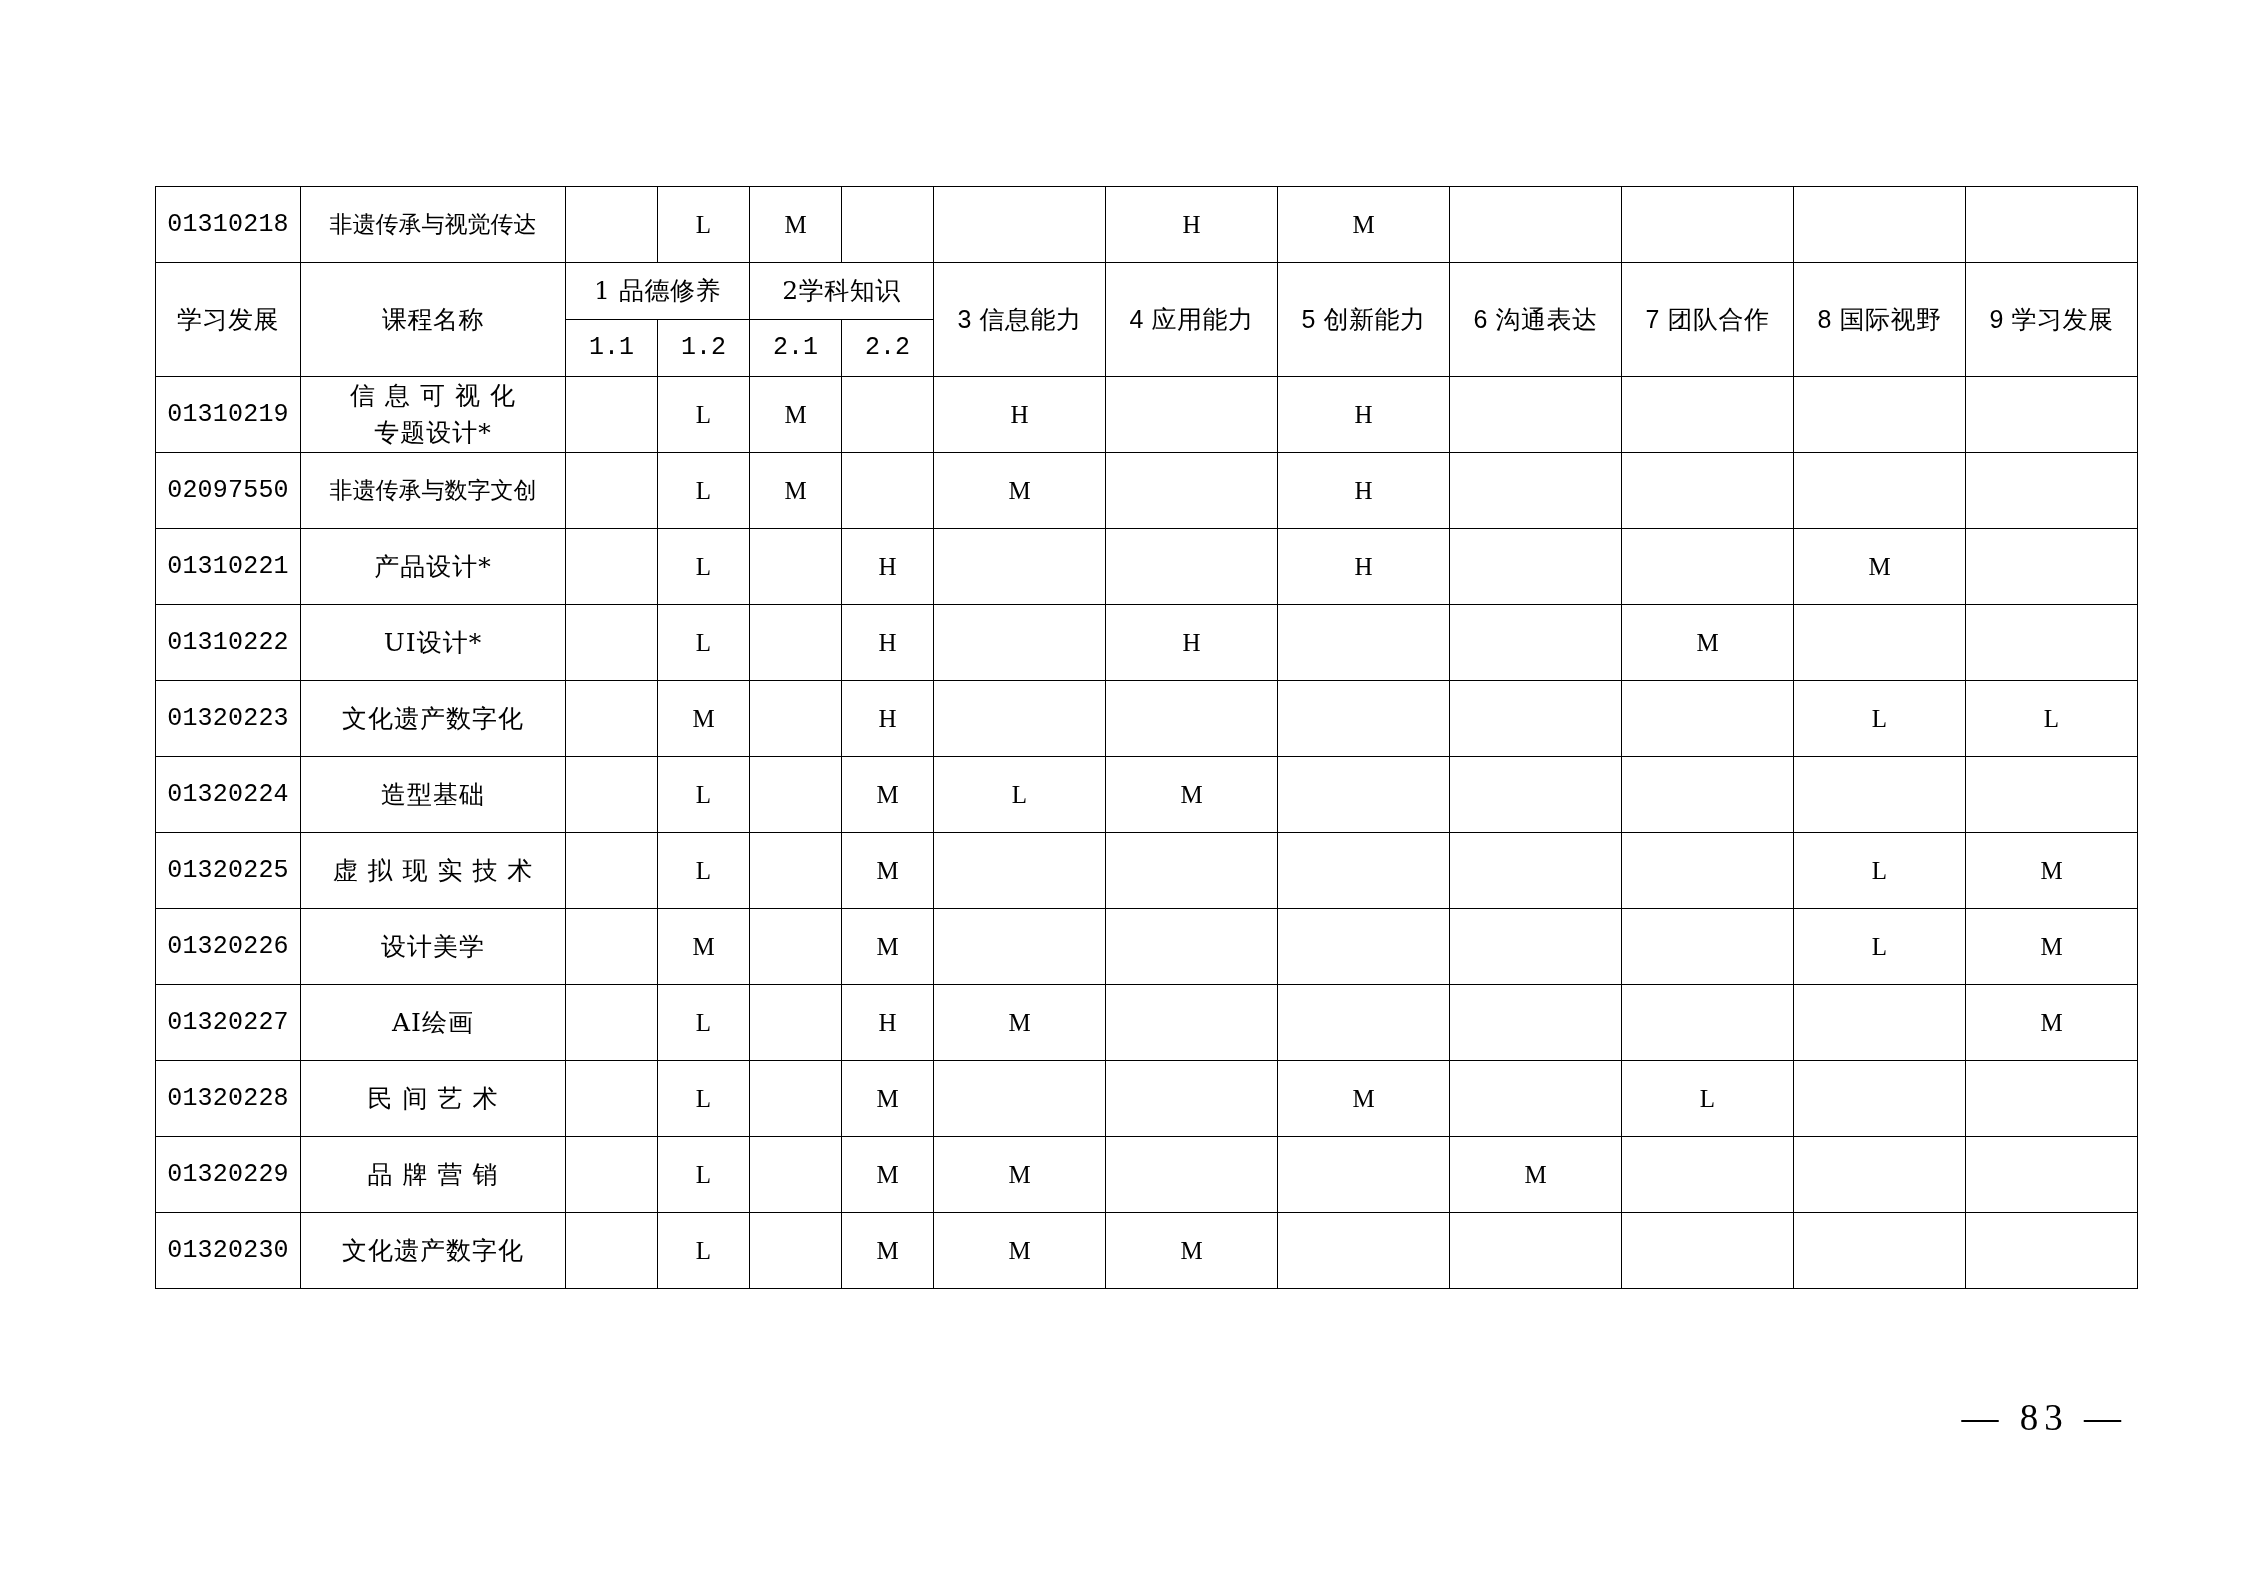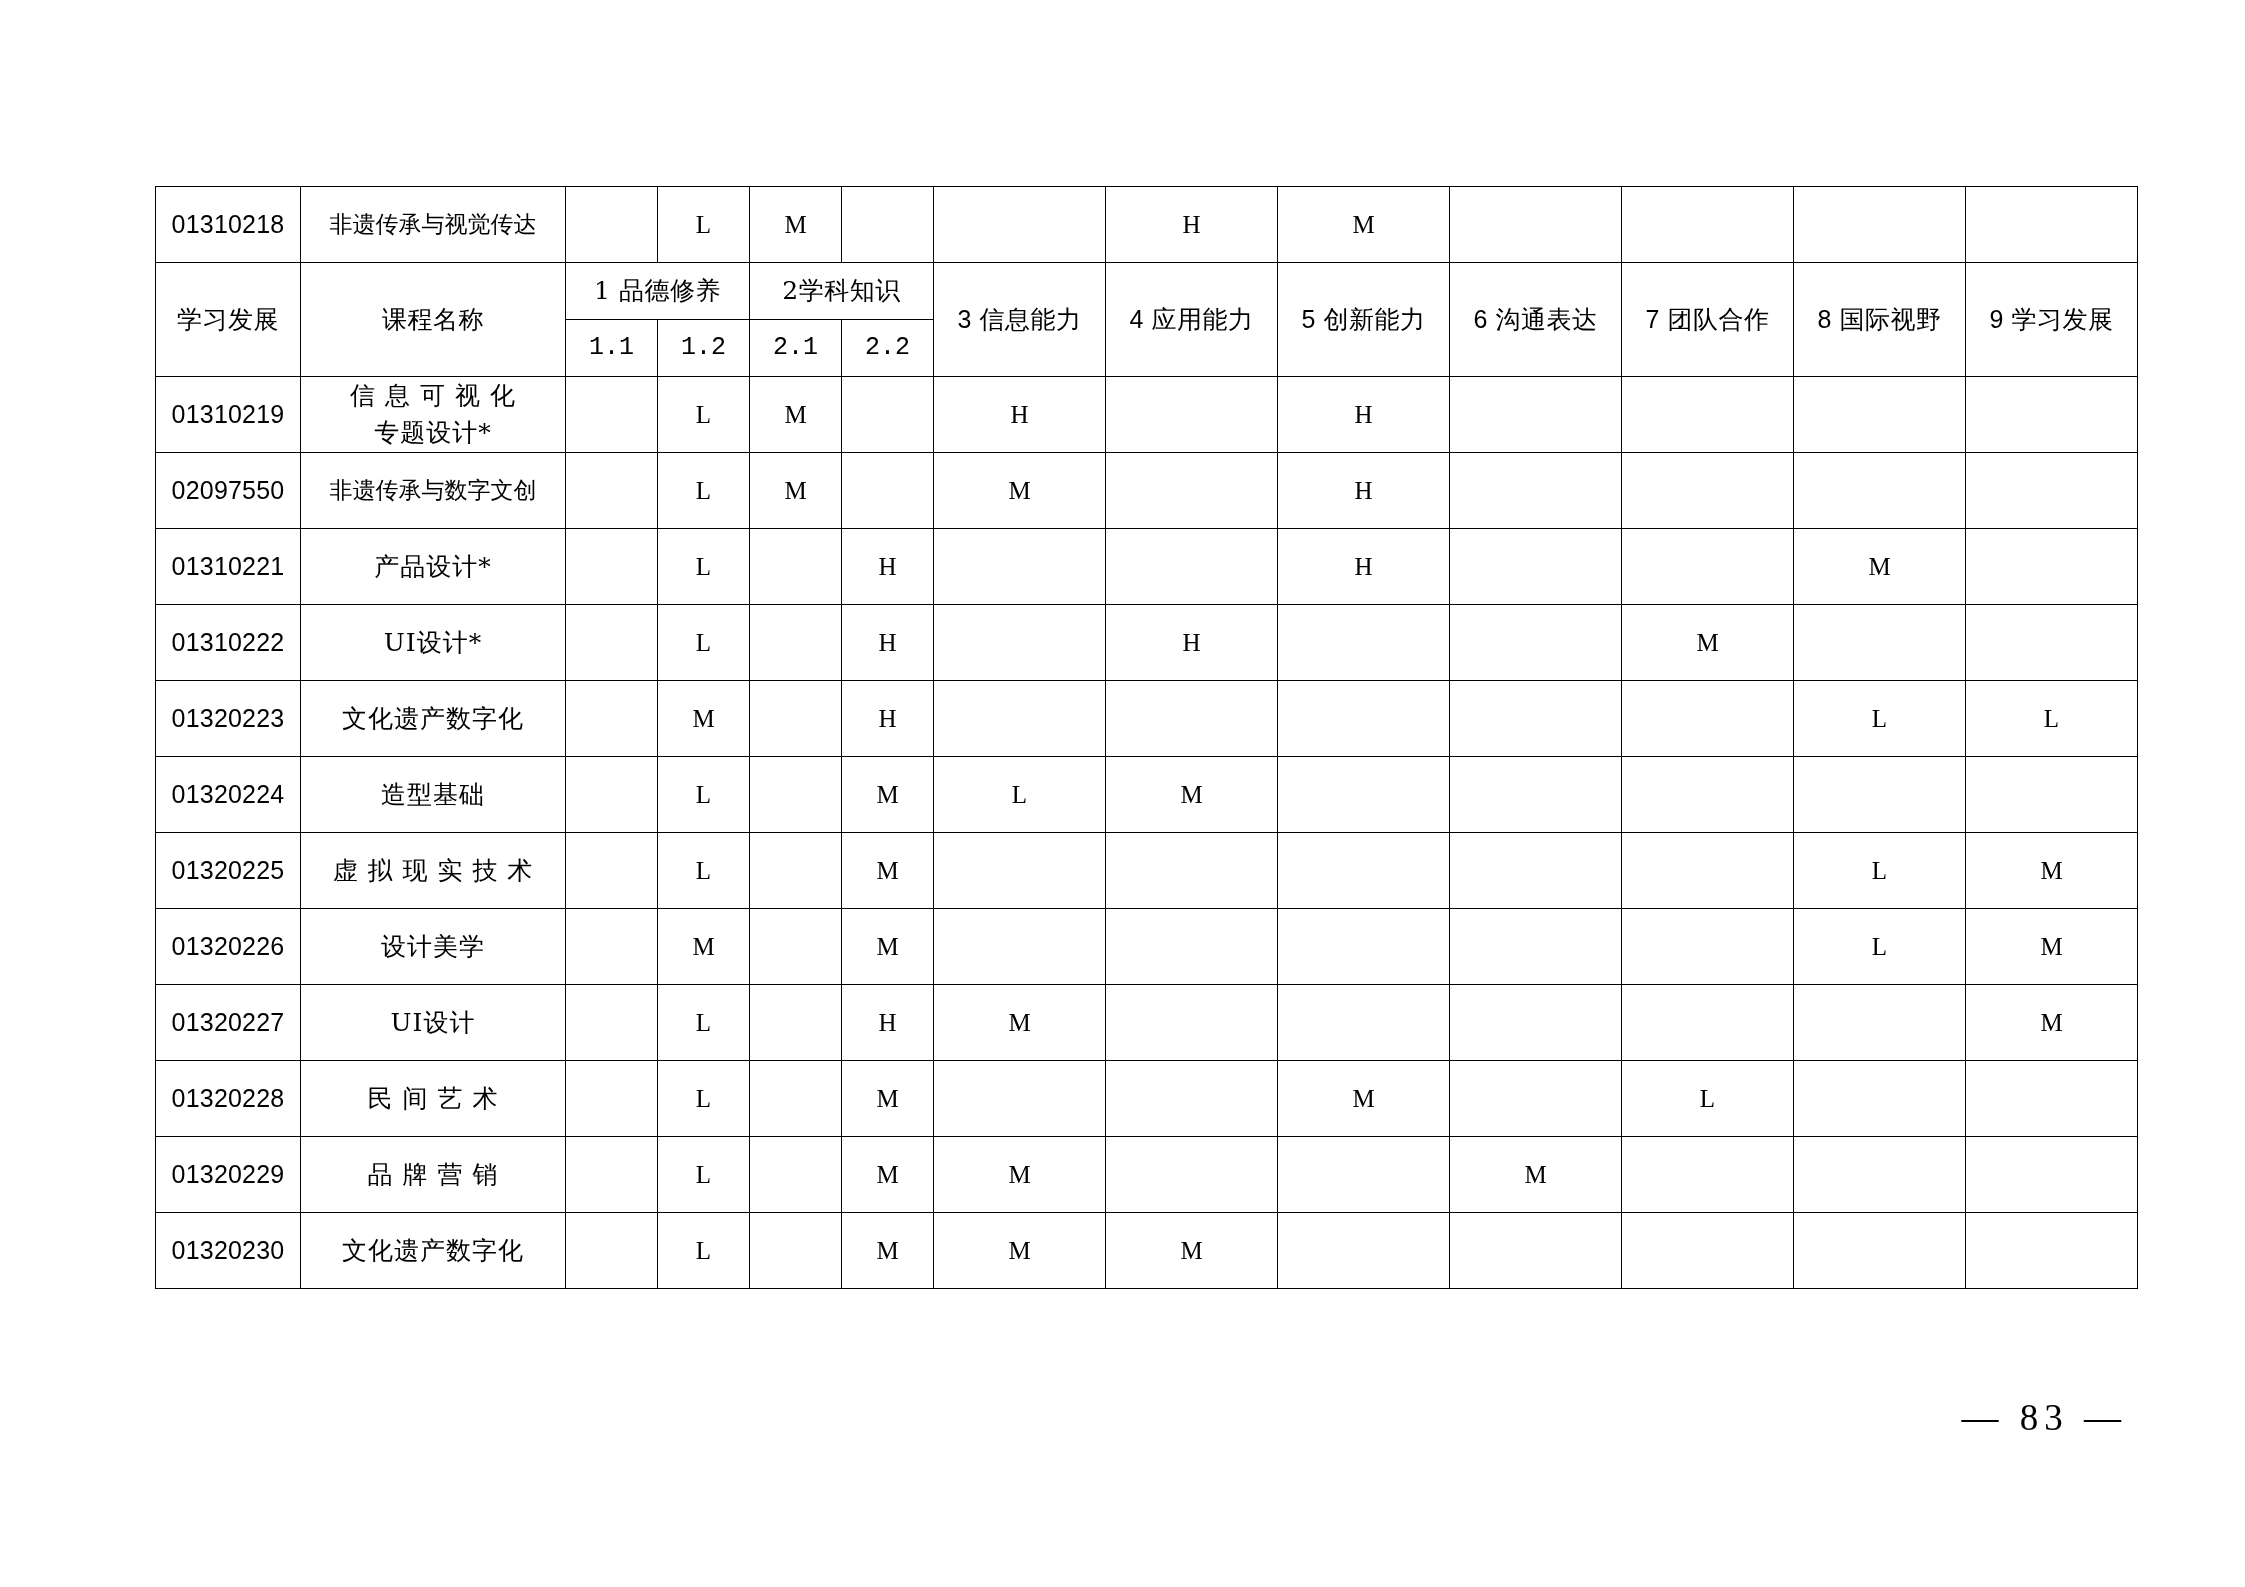--- a/index.html
+++ b/index.html
@@ -42,21 +42,21 @@
     padding: 0;
     line-height: 1.35;
     height: 75px;
   }
   .c-code { width: 145px; }
   .c-name { width: 265px; }
   .c-sub  { width: 92px; }
   .c-big  { width: 172px; }
 
   td.code {
-    font-family: Liberation Sans, sans-serif;
+    font-family: Liberation Mono, monospace;
     font-size: 25px;
     letter-spacing: 0.2px;
   }
   td.name {
     font-family: "DejaVu Serif", "Liberation Serif", serif;
     font-size: 25px;
     letter-spacing: 1px;
   }
   td.name.tight {
     letter-spacing: 0px;
@@ -279,21 +279,21 @@
             <td class="mark"></td>
             <td class="mark"></td>
             <td class="mark"></td>
             <td class="mark"></td>
             <td class="mark"></td>
             <td class="mark">L</td>
             <td class="mark">M</td>
           </tr>
           <tr>
             <td class="code">01320227</td>
-            <td class="name">UI设计</td>
+            <td class="name">AI绘画</td>
             <td class="mark"></td>
             <td class="mark">L</td>
             <td class="mark"></td>
             <td class="mark">H</td>
             <td class="mark">M</td>
             <td class="mark"></td>
             <td class="mark"></td>
             <td class="mark"></td>
             <td class="mark"></td>
             <td class="mark"></td>

